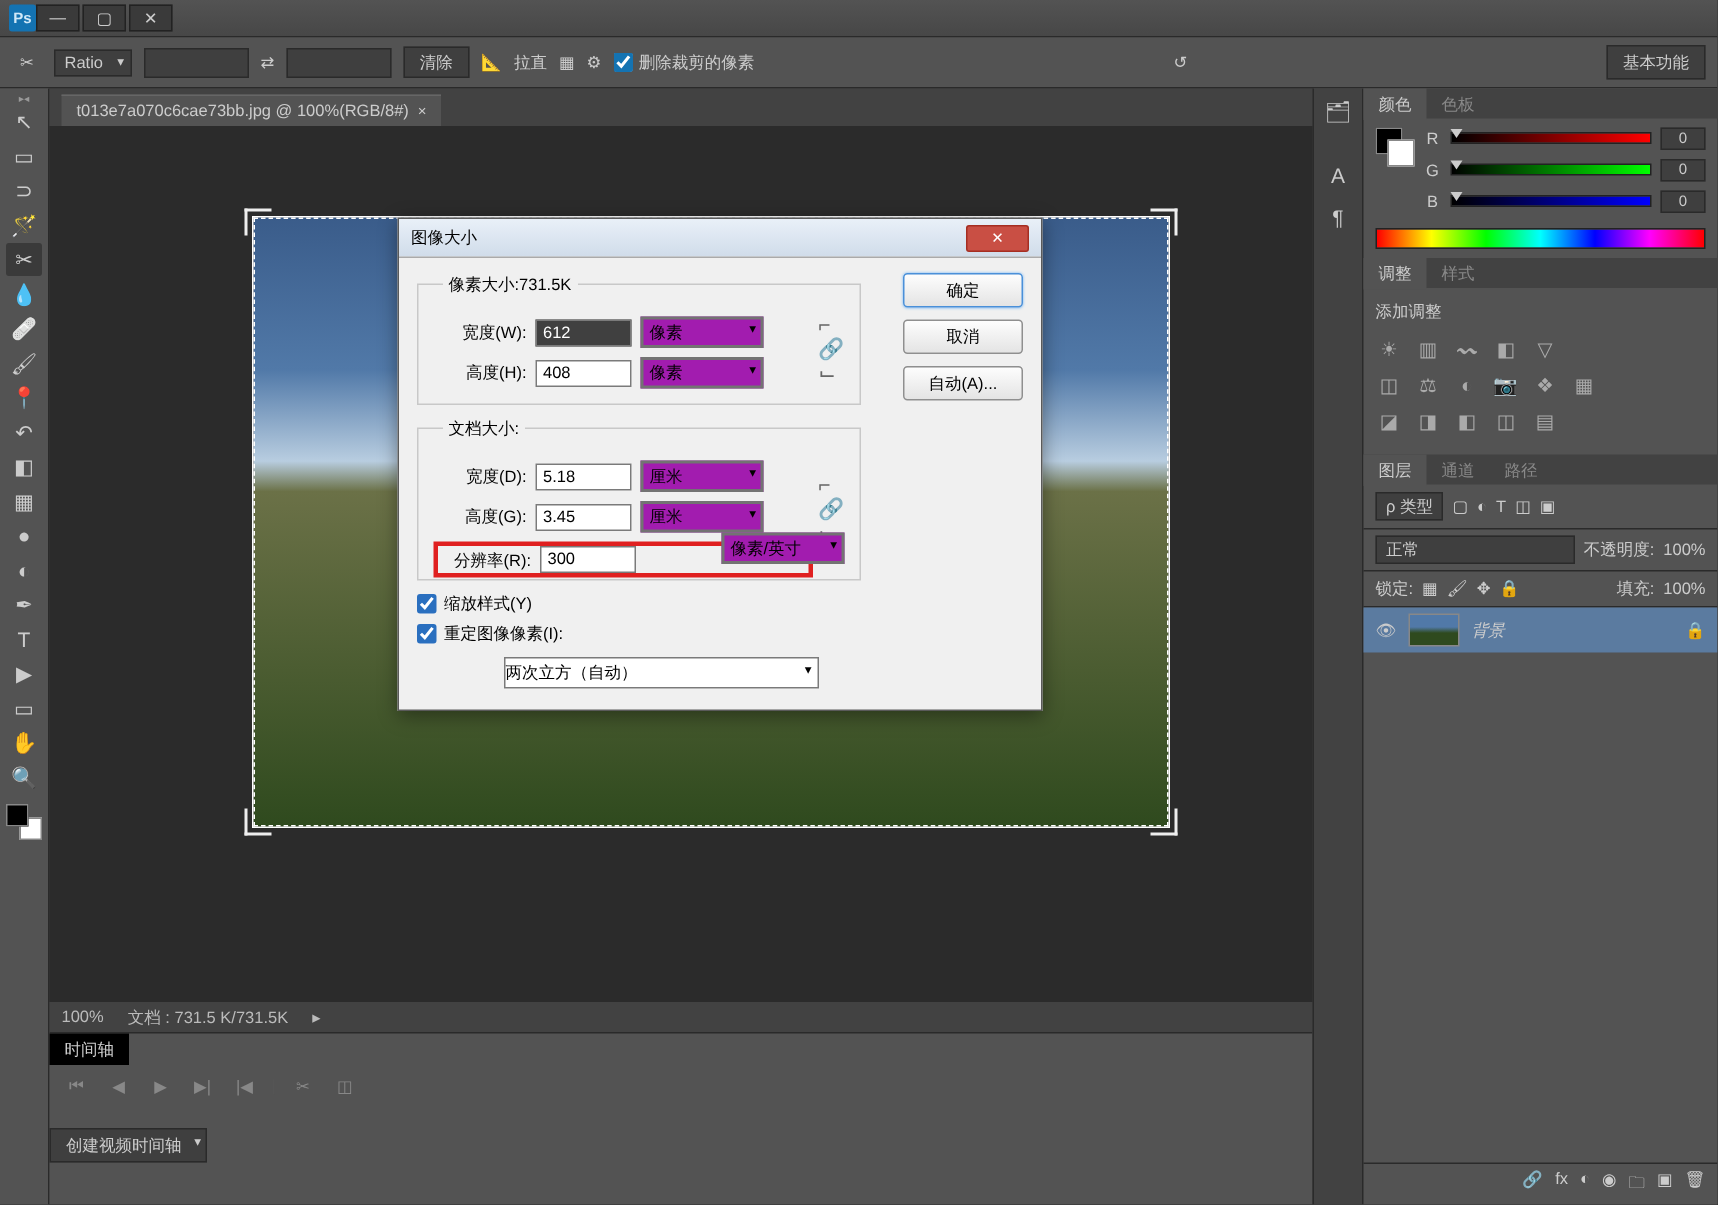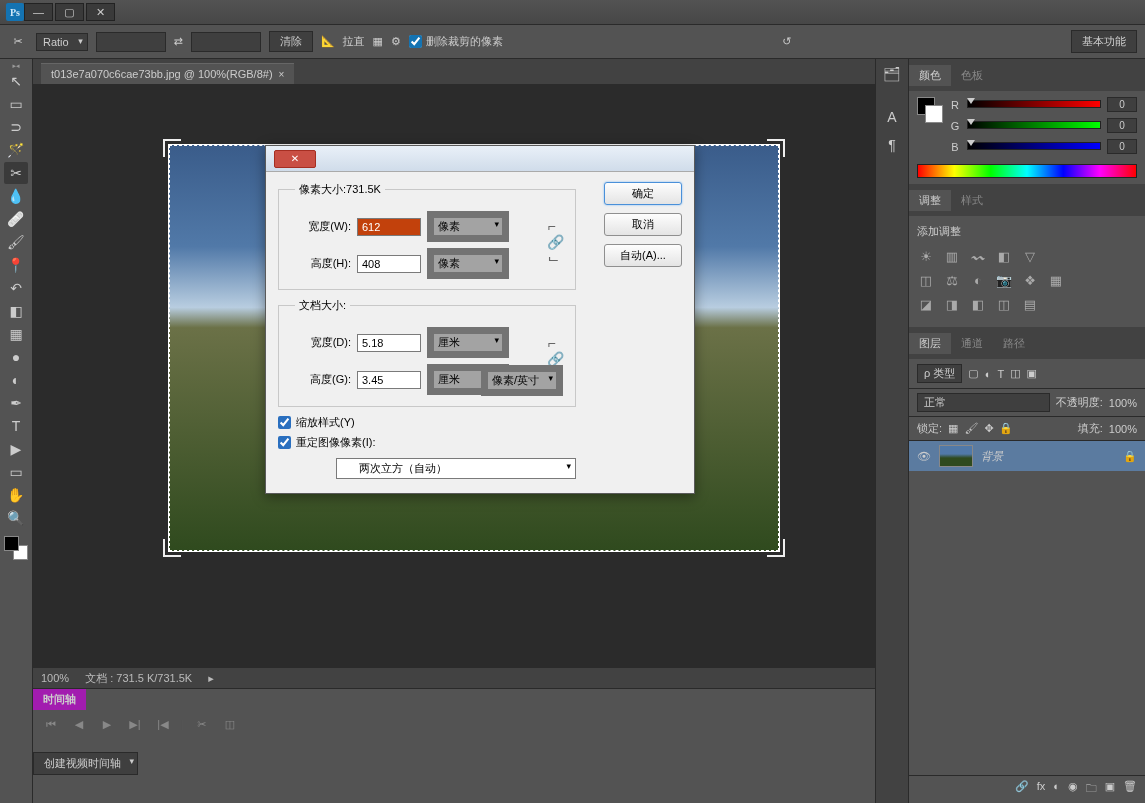--- a/index.html
+++ b/index.html
@@ -1,18 +1,18 @@
 <!DOCTYPE html>
 <html><head>
 <meta charset="utf-8">
 <style>
 * { margin: 0; padding: 0; box-sizing: border-box; font-family: "Microsoft YaHei", Arial, sans-serif; font-size: 11px; }
 body { background: #535353; width: 1145px; height: 803px; overflow: hidden; position: relative; color: #ccc; }
 .titlebar { height: 25px; background: linear-gradient(#535353, #474747); display: flex; align-items: center; padding: 0 6px; border-bottom: 1px solid #2a2a2a; }
-.ps-logo { width: 18px; height: 18px; background: #1473b2; color: #d1e8f8; font-weight: bold; display: flex; align-items: center; justify-content: center; border-radius: 2px; font-size: 10px; font-family: Liberation Serif, serif; }
+.ps-logo { width: 18px; height: 18px; background: #1473b2; color: #d1e8f8; font-weight: bold; display: flex; align-items: center; justify-content: center; border-radius: 2px; font-size: 10px; }
 .menubar { display: flex; gap: 0; margin-left: 10px; flex: 1; }
 .menubar span { padding: 4px 8px; cursor: pointer; }
 .win-controls { display: flex; gap: 2px; }
 .win-btn { width: 29px; height: 18px; background: #3a3a3a; border: 1px solid #222; display: flex; align-items: center; justify-content: center; }
 .optionsbar { height: 34px; background: #535353; border-bottom: 1px solid #2a2a2a; display: flex; align-items: center; padding: 0 8px; gap: 8px; }
 .opt-tool { width: 20px; height: 20px; display: flex; align-items: center; justify-content: center; }
 .opt-select { background: #3f3f3f; border: 1px solid #2a2a2a; padding: 2px 18px 2px 6px; color: #ccc; position: relative; }
 .opt-select::after { content: "▾"; position: absolute; right: 4px; font-size: 9px; }
 .opt-input { width: 70px; background: #3f3f3f; border: 1px solid #2a2a2a; height: 20px; }
 .opt-btn { background: #3f3f3f; border: 1px solid #2a2a2a; padding: 2px 10px; }
@@ -35,30 +35,30 @@
 .canvas-img { position: absolute; left: 135px; top: 60px; width: 612px; height: 408px; background: linear-gradient(to bottom, #3a5c8a 0%, #5179a8 25%, #b8cde0 40%, #6b7147 45%, #2f4a1e 100%); border: 1px solid #fff; }
 .crop-marks { position: absolute; inset: -6px; }
 .cm { position: absolute; border-color: #eee; }
 .cm.tl { top: 0; left: 0; width: 18px; height: 18px; border-top: 2px solid #eee; border-left: 2px solid #eee; }
 .cm.tr { top: 0; right: 0; width: 18px; height: 18px; border-top: 2px solid #eee; border-right: 2px solid #eee; }
 .cm.bl { bottom: 0; left: 0; width: 18px; height: 18px; border-bottom: 2px solid #eee; border-left: 2px solid #eee; }
 .cm.br { bottom: 0; right: 0; width: 18px; height: 18px; border-bottom: 2px solid #eee; border-right: 2px solid #eee; }
 .marquee { position: absolute; inset: 0; border: 1px dashed #fff; }
 .status { height: 20px; background: #424242; display: flex; align-items: center; padding: 0 8px; gap: 16px; color: #bbb; font-size: 10px; }
 .timeline-panel { height: 115px; background: #535353; border-top: 1px solid #2a2a2a; }
-.tl-tab { padding: 3px 10px; display: inline-block; background: #a21caf; font-weight: bold; }
+.tl-tab { padding: 3px 10px; display: inline-block; background: #000000; }
 .tl-controls { height: 28px; display: flex; align-items: center; gap: 8px; padding: 0 8px; }
 .tl-btn { width: 20px; height: 16px; display: flex; align-items: center; justify-content: center; color: #888; }
 .tl-body { height: 50px; display: flex; align-items: center; }
 .tl-create { background: #3f3f3f; border: 1px solid #2a2a2a; padding: 3px 16px 3px 10px; position: relative; }
 .tl-create::after { content: "▾"; position: absolute; right: 3px; font-size: 9px; }
 .dock-strip { width: 33px; background: #424242; border-left: 1px solid #2a2a2a; display: flex; flex-direction: column; align-items: center; padding-top: 4px; gap: 6px; }
 .dock-icon { width: 22px; height: 22px; display: flex; align-items: center; justify-content: center; font-size: 14px; cursor: pointer; }
 .panels { width: 237px; background: #535353; border-left: 1px solid #2a2a2a; display: flex; flex-direction: column; }
-.panel-tabs { height: 32px; background: #424242; display: flex; align-items: center; }
+.panel-tabs { height: 20px; background: #424242; display: flex; align-items: center; }
 .panel-tab { padding: 3px 10px; cursor: pointer; }
 .panel-tab.active { background: #535353; }
 .panel-tab.dim { color: #888; }
 .panel-body { padding: 6px 8px; }
 .color-row { display: flex; align-items: center; gap: 6px; margin-bottom: 6px; }
 .color-row span.lab { width: 12px; text-align: center; }
 .slider { flex: 1; height: 10px; position: relative; }
 .slider .track { height: 8px; border: 1px solid #222; }
 .slider.r .track { background: linear-gradient(to right, #000, #f00); }
 .slider.g .track { background: linear-gradient(to right, #000, #0f0); }
@@ -88,28 +88,28 @@
 .dlg-body { padding: 10px 12px 12px; display: flex; gap: 28px; }
 .dlg-left { flex: 1; }
 .dlg-right { width: 95px; display: flex; flex-direction: column; gap: 8px; }
 .win-button { background: linear-gradient(#fdfdfd, #e4e4e4); border: 1px solid #8f8f8f; border-radius: 3px; padding: 3px 10px; text-align: center; cursor: pointer; }
 .win-button.primary { border-color: #4a90d9; box-shadow: 0 0 2px #6fb4f5; }
 fieldset { border: 1px solid #c8c8c8; padding: 8px 10px 10px; margin-bottom: 8px; position: relative; }
 fieldset legend { padding: 0 4px; margin-left: 6px; }
 .frow { display: flex; align-items: center; gap: 6px; margin-top: 6px; }
 .flab { width: 62px; text-align: right; }
 .fin { width: 64px; border: 1px solid #7a7a7a; padding: 2px 4px; background: #fff; }
-.fin.sel { background: #c2410c; color: #fff; }
-.fsel { width: 82px; border: 7px solid #737373; padding: 1px 14px 1px 4px; background: #a3a3a3; position: relative; }
+.fin.sel { background: #404040; color: #fff; }
+.fsel { width: 82px; border: 2px solid #737373; padding: 1px 14px 1px 4px; background: #a21caf; position: relative; }
 .fsel::after { content: "▾"; position: absolute; right: 3px; font-size: 9px; }
 .link-bracket { margin-left: 4px; color: #666; font-size: 14px; display: flex; flex-direction: column; align-items: center; }
 .hl-red { border: 3px solid #e02020; padding-right: 4px; }
 .cb-row { display: flex; align-items: center; gap: 5px; margin-top: 5px; }
 .cb-row input { accent-color: #2a6fbf; }
-.interp { width: 240px; margin: 8px 0 2px 58px; border: 1px solid #7a7a7a; padding: 2px 14px 2px 22px; background: #fff; position: relative; display: inline-block; }
+.interp { width: 210px; margin: 8px 0 2px 58px; border: 1px solid #7a7a7a; padding: 2px 14px 2px 0; background: #fff; position: relative; display: inline-block; }
 .interp::after { content: "▾"; position: absolute; right: 4px; font-size: 9px; }
 .divider { height: 1px; background: #2a2a2a; margin: 4px 0; }
 </style>
 </head>
 <body>
 
 <div class="titlebar">
   <div class="ps-logo">Ps</div>
   <div class="win-controls">
     <div class="win-btn">—</div>
@@ -328,20 +328,21 @@
       <span>◉</span>
       <span>🗀</span>
       <span>▣</span>
       <span>🗑</span>
     </div>
   </div>
 </div>
 
 <div class="dialog">
   <div class="dlg-title">
+    <span class="t">图像大小</span>
     <div class="dlg-close">✕</div>
   </div>
   <div class="dlg-body">
     <div class="dlg-left">
       <fieldset>
         <legend>像素大小:731.5K</legend>
         <div style="display:flex;align-items:center">
           <div style="flex:1">
             <div class="frow">
               <span class="flab">宽度(W):</span>
@@ -365,20 +366,25 @@
             <div class="frow">
               <span class="flab">宽度(D):</span>
               <div class="fin">5.18</div>
               <div class="fsel">厘米</div>
             </div>
             <div class="frow">
               <span class="flab">高度(G):</span>
               <div class="fin">3.45</div>
               <div class="fsel">厘米</div>
             </div>
+            <div class="frow hl-red">
+              <span class="flab">分辨率(R):</span>
+              <div class="fin">300</div>
+              <div style="width:6px"></div>
+            </div>
           </div>
           <div class="link-bracket" style="align-self:flex-start;margin-top:14px">⌐<br>🔗<br>⌙</div>
         </div>
         <div class="frow" style="margin-left:192px;margin-top:-30px">
           <div class="fsel" style="width:82px">像素/英寸</div>
         </div>
       </fieldset>
 
       <label class="cb-row">
         <input type="checkbox" checked="" style="">

